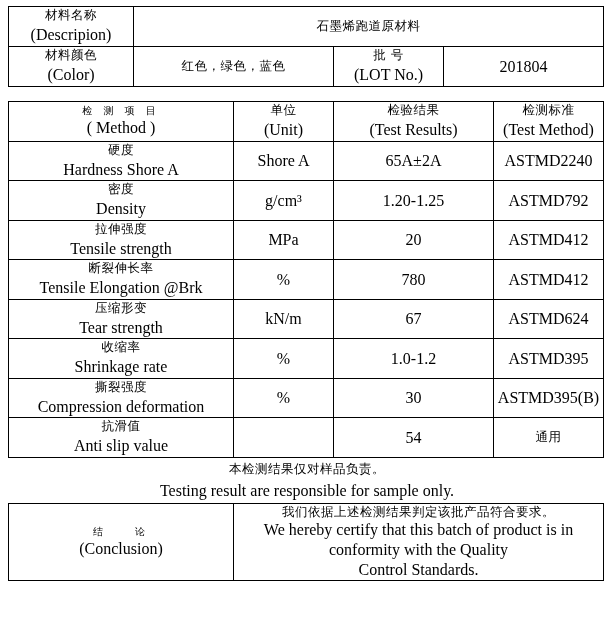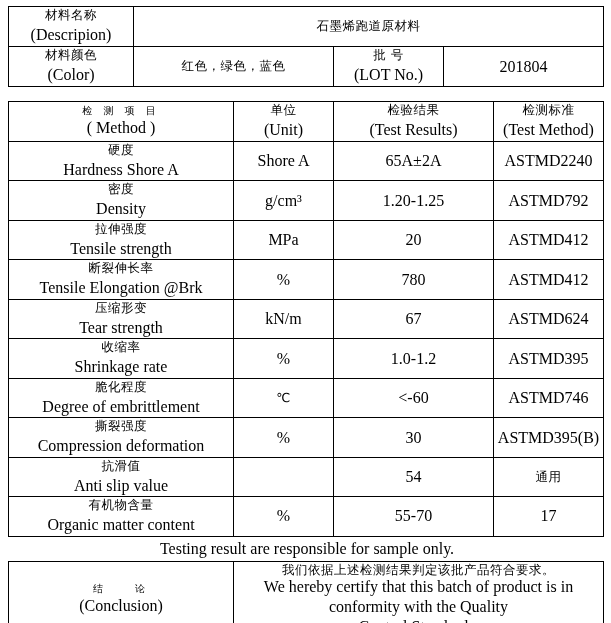--- a/index.html
+++ b/index.html
@@ -212,29 +212,20 @@
       <tr class="datarow">
         <td class="cell-left-stack">
           <span class="cn two-line">收缩率</span>
           <span class="en two-line">Shrinkage rate</span>
         </td>
         <td><span class="en">%</span></td>
         <td><span class="en">1.0-1.2</span></td>
         <td><span class="en">ASTMD395</span></td>
       </tr>
 
-      <tr class="datarow">
-        <td class="cell-left-stack">
-          <span class="cn two-line">脆化程度</span>
-          <span class="en two-line">Degree of embrittlement</span>
-        </td>
-        <td><span class="cn">℃</span></td>
-        <td><span class="en">&lt;-60</span></td>
-        <td><span class="en">ASTMD746</span></td>
-      </tr>
 
       <tr class="datarow">
         <td class="cell-left-stack">
           <span class="cn two-line">撕裂强度</span>
           <span class="en two-line">Compression deformation</span>
         </td>
         <td><span class="en">%</span></td>
         <td><span class="en">30</span></td>
         <td><span class="en-s">ASTMD395(B)</span></td>
       </tr>
@@ -242,30 +233,26 @@
       <tr class="datarow">
         <td class="cell-left-stack">
           <span class="cn two-line">抗滑值</span>
           <span class="en two-line">Anti slip value</span>
         </td>
         <td><span class="en"></span></td>
         <td><span class="en">54</span></td>
         <td><span class="cn">通用</span></td>
       </tr>
 
-      <tr class="datarow">
-        <td class="cell-left-stack">
-          <span class="cn two-line">有机物含量</span>
-          <span class="en two-line">Organic matter content</span>
-        </td>
-        <td><span class="en">%</span></td>
-        <td><span class="en">55-70</span></td>
-        <td><span class="en">17</span></td>
-      </tr>
-
+
+      <tr class="note">
+        <td colspan="4" class="notecell">
+          <div class="noteline cn">本检测结果仅对样品负责。</div>
+        </td>
+      </tr>
       <tr class="note">
         <td colspan="4" class="notecell">
           <div class="noteline en">Testing result are responsible for sample only.</div>
         </td>
       </tr>
 
       <tr class="concl">
         <td style="width:110px">
           <span class="cn-sp two-line">结　　论</span>
           <span class="en two-line">(Conclusion)</span>

